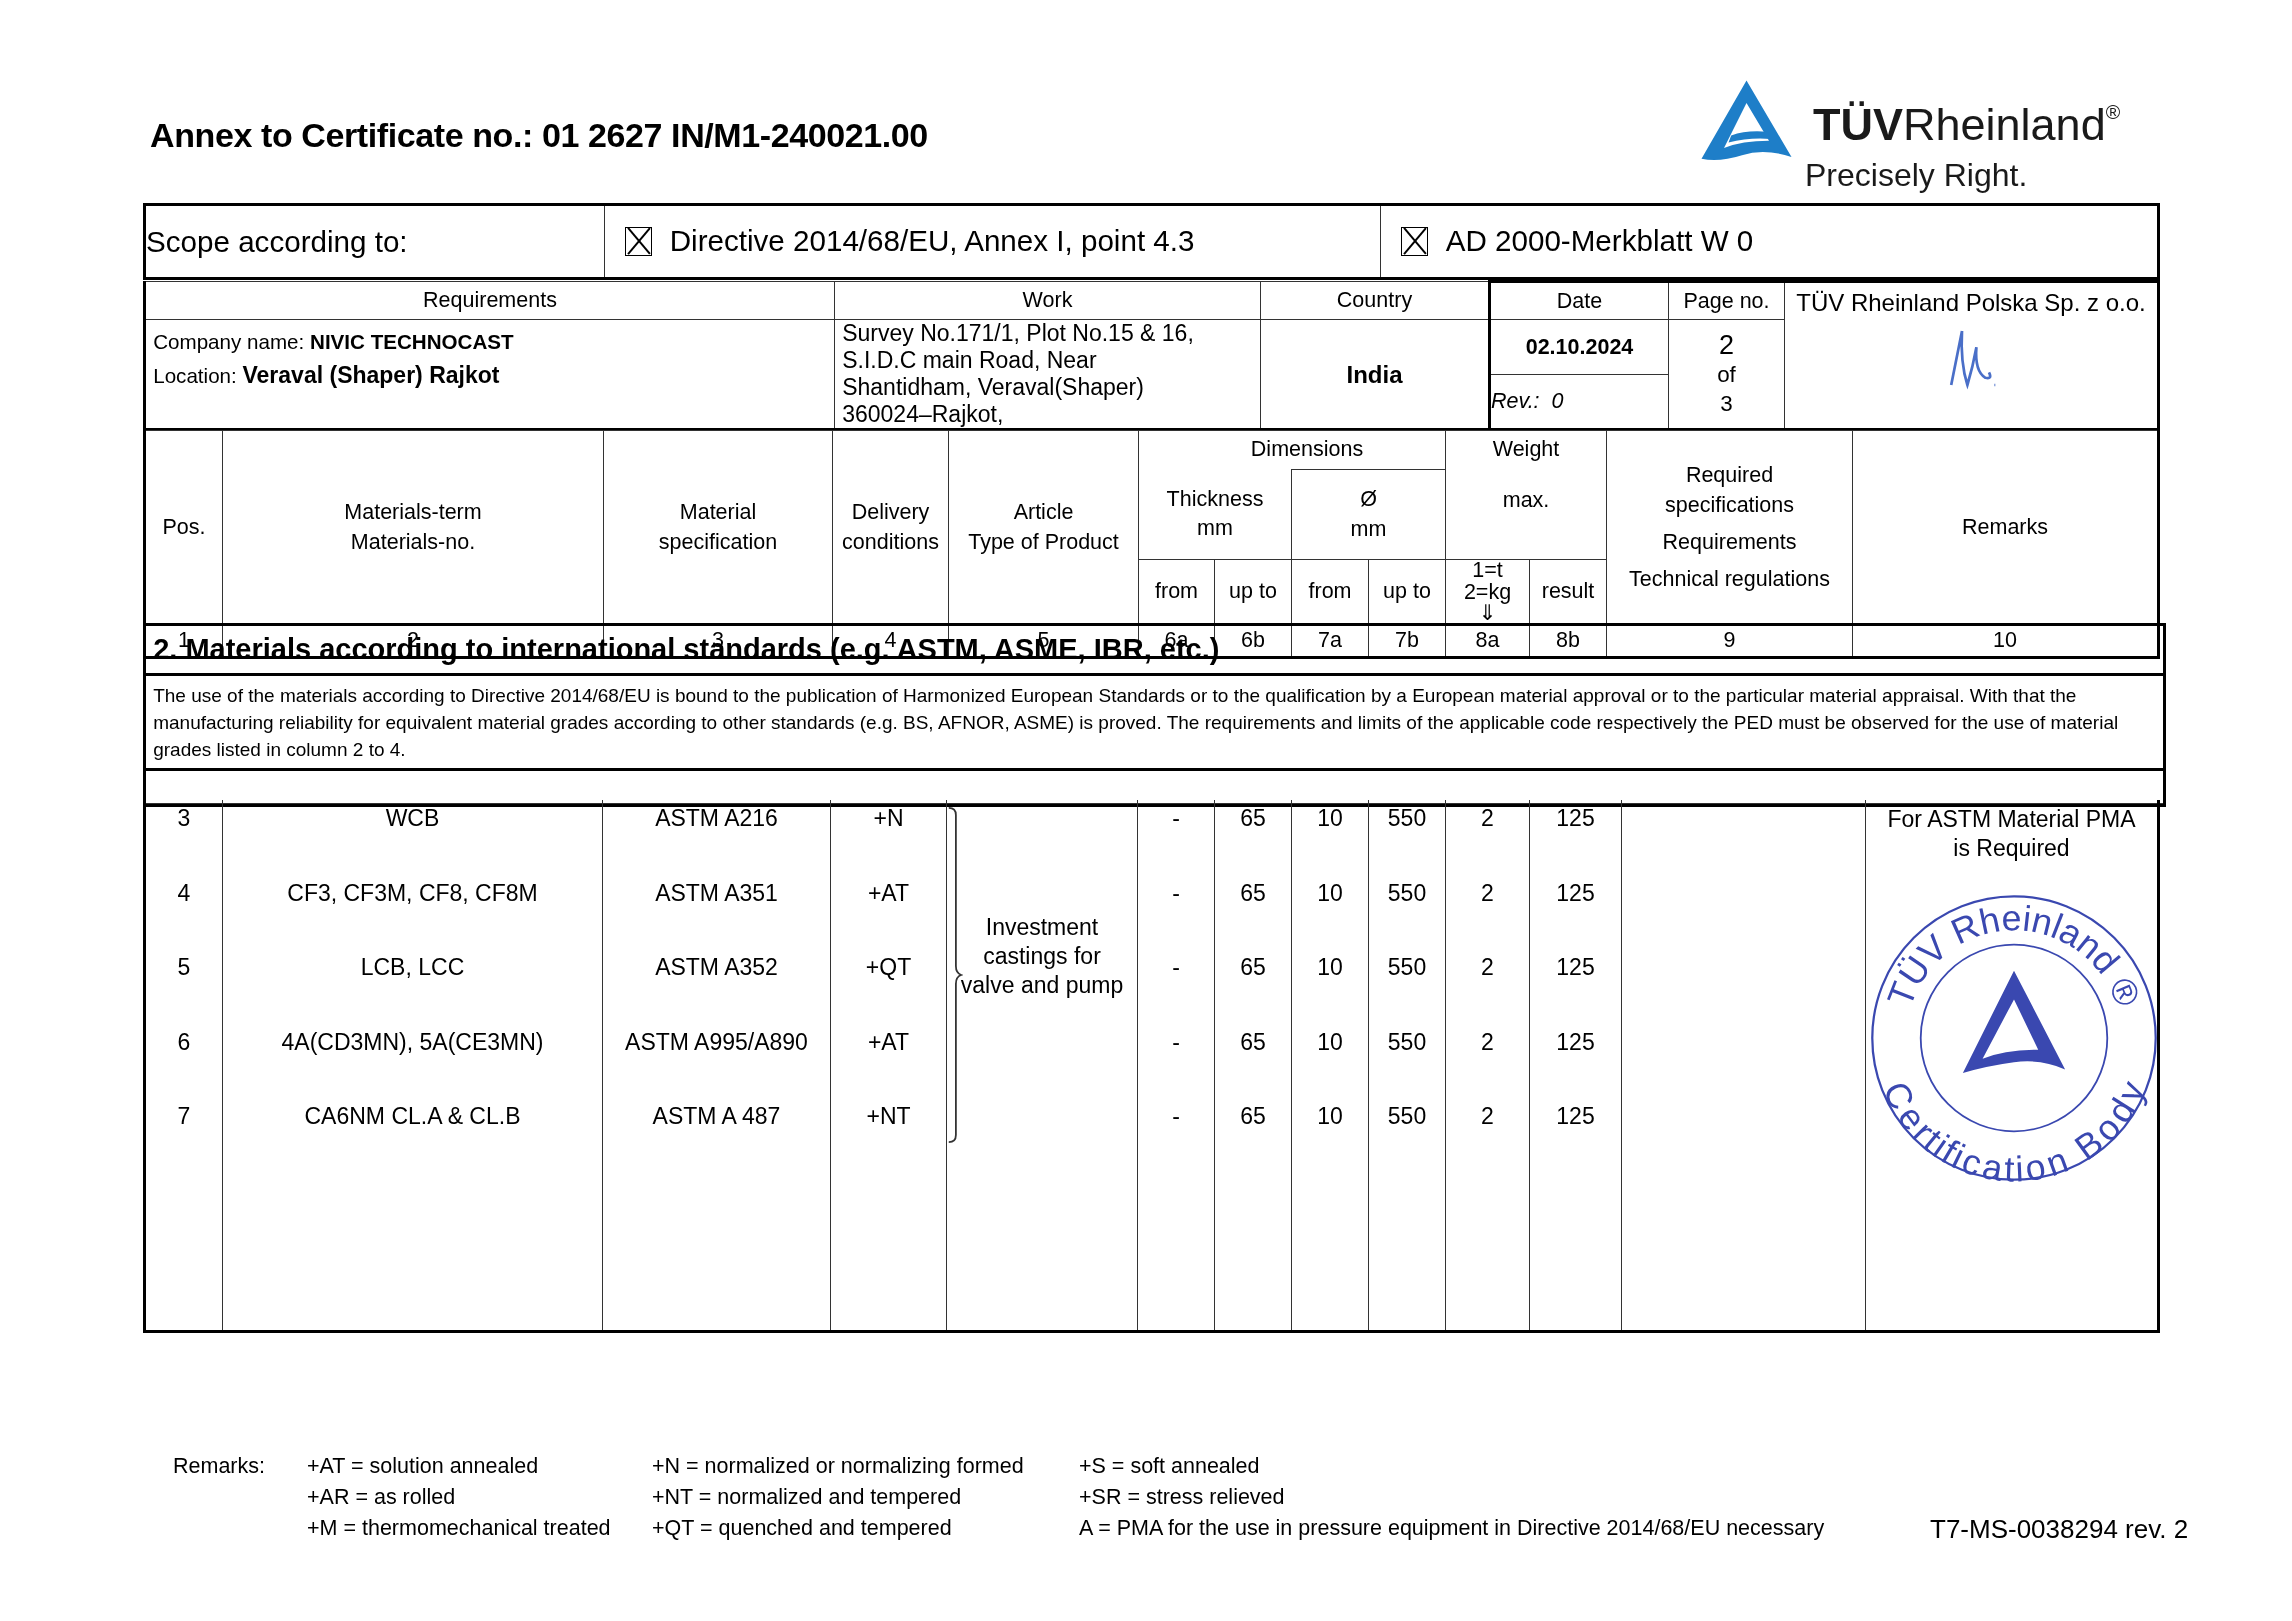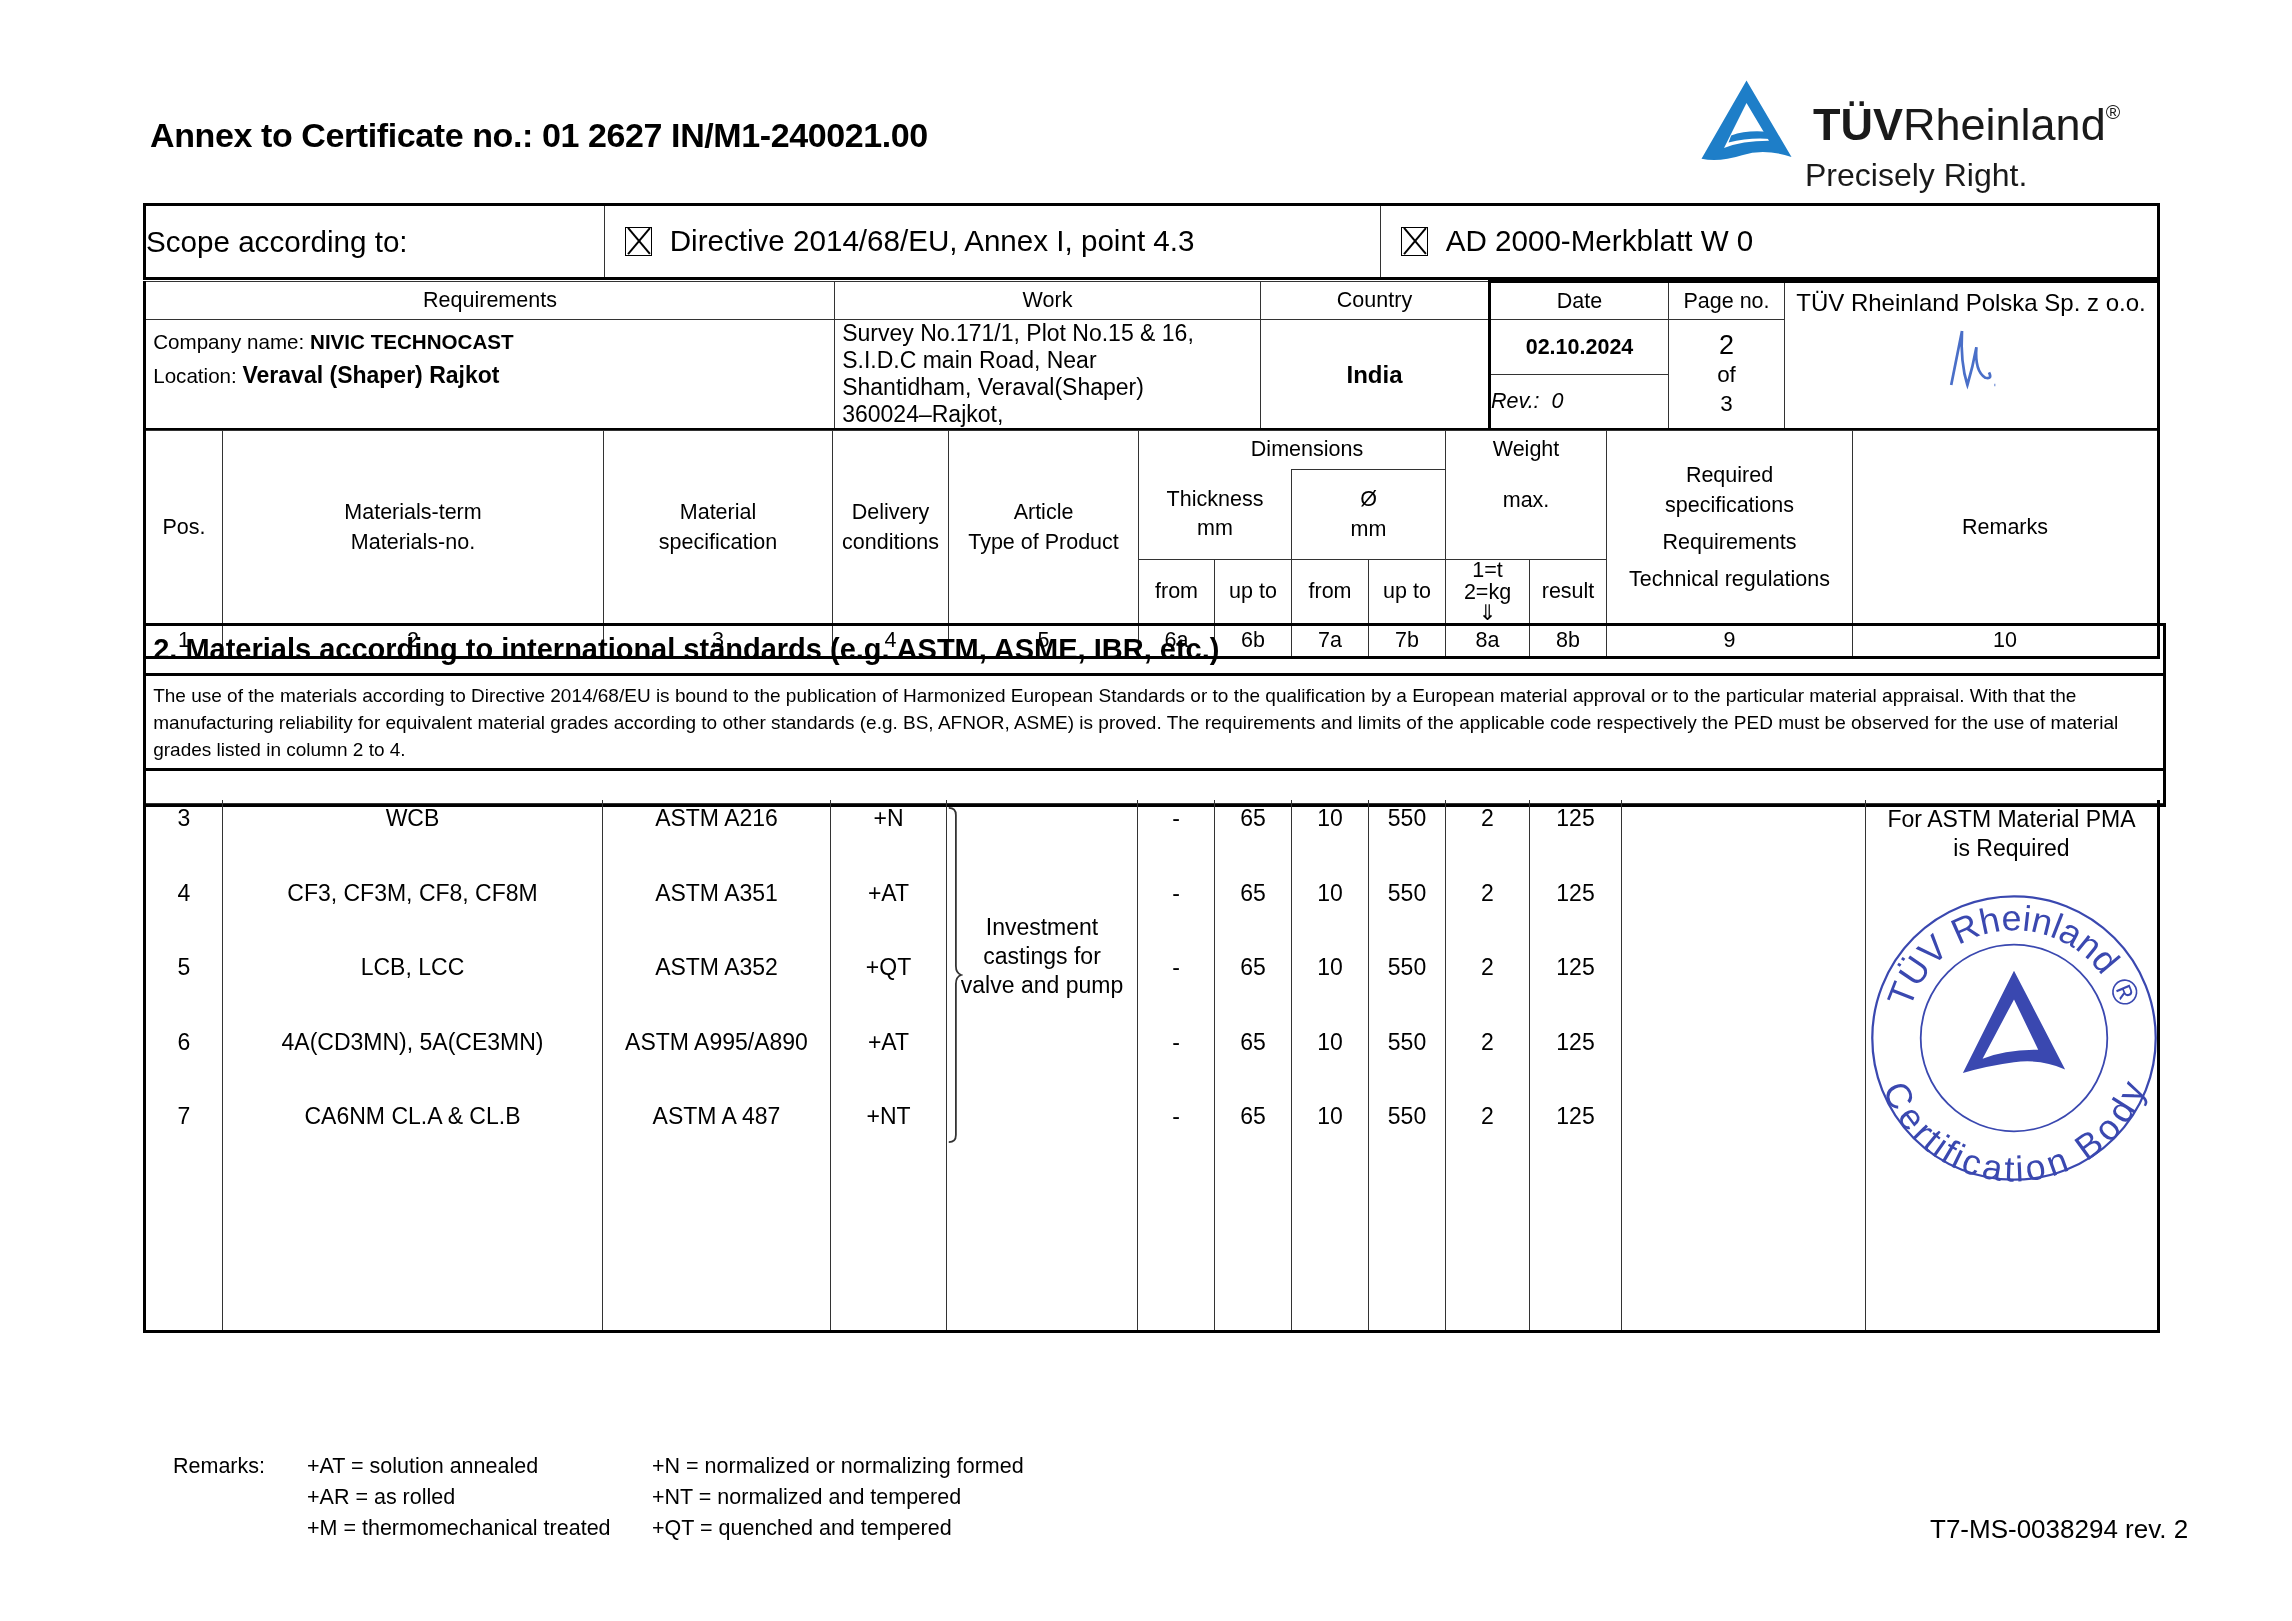--- a/index.html
+++ b/index.html
@@ -348,15 +348,20 @@
   <div class="col" style="left:134px;">
     <div>+AT = solution annealed</div>
       <div>+AR = as rolled</div>
       <div>+M = thermomechanical treated</div>
   </div>
   <div class="col" style="left:479px;">
     <div>+N = normalized or normalizing formed</div>
       <div>+NT = normalized and tempered</div>
       <div>+QT = quenched and tempered</div>
   </div>
+  <div class="col" style="left:906px;">
+    <div>+S = soft annealed</div>
+      <div>+SR = stress relieved</div>
+      <div>A = PMA for the use in pressure equipment in Directive 2014/68/EU necessary</div>
+  </div>
 </div>
 <div id="docref" class="abs">T7-MS-0038294 rev. 2</div>
 
 
 </body></html>

